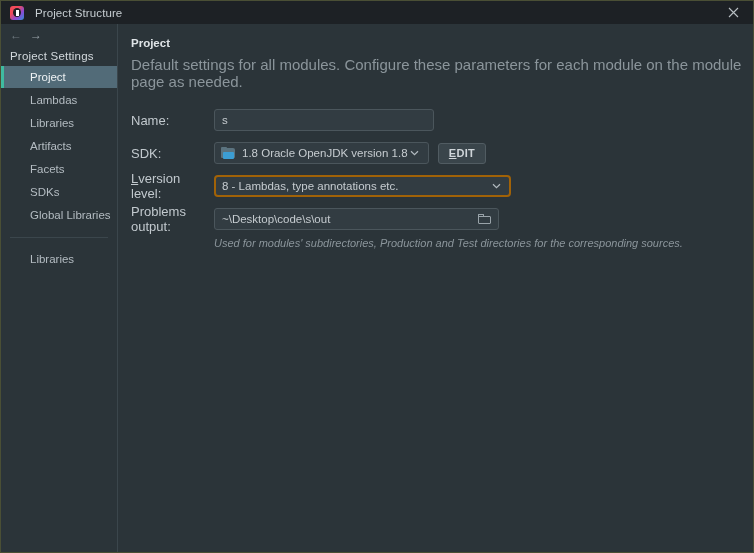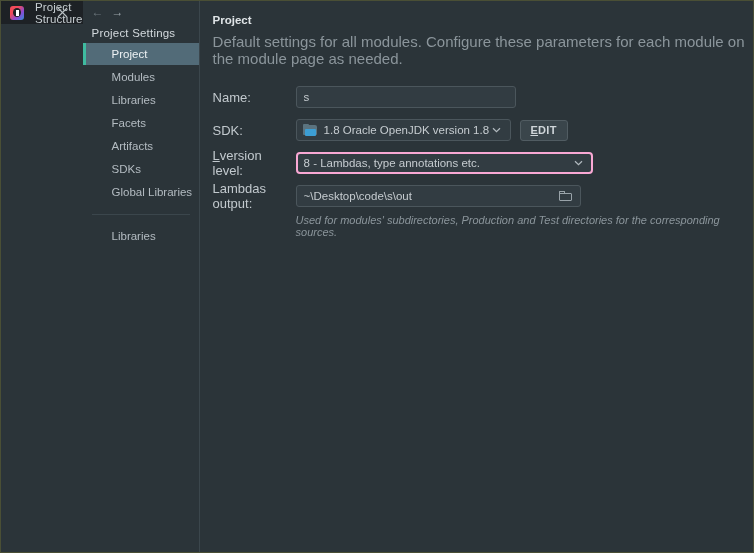--- a/index.html
+++ b/index.html
@@ -4,21 +4,21 @@
 <style>
   * { box-sizing: border-box; margin: 0; padding: 0; }
   html, body {
     width: 754px; height: 553px;
     background: #1d2125;
     font-family: "Liberation Sans", sans-serif;
     overflow: hidden;
   }
   .window {
     width: 754px; height: 553px;
-    display: flex; 
+    display: flex; flex-direction: column;
     background: #2b3439;
     border: 1px solid #4a4f35;
     position: relative;
   }
 
   
   .titlebar {
     height: 23px; flex: 0 0 23px;
     background: #1d2125;
     display: flex; align-items: center;
@@ -162,21 +162,21 @@
     display: flex; align-items: center;
     font-size: 11.5px;
     color: #c6ccd0;
     padding: 0 7px;
     cursor: text;
   }
   .field.name  { width: 220px; }
   .field.sdk   { width: 215px; padding-left: 6px; cursor: default; }
   .field.lang  {
     width: 297px;
-    border: 2px solid #f9a8d4;
+    border: 2px solid #a16207;
     border-radius: 4px;
     cursor: default;
     padding: 0 6px;
   }
   .field.out   { width: 285px; padding-right: 2px; align-items: center; }
 
   .field .val { flex: 1; overflow: hidden; white-space: nowrap; }
 
   .chevron {
     width: 13px; flex: 0 0 13px;
@@ -277,30 +277,30 @@
       <div class="navbar">
         <span class="nav-arrow disabled">←</span>
         <span class="nav-arrow">→</span>
       </div>
 
       <div class="group-title">Project Settings</div>
       <div class="nav-item selected">
         <span>Project</span>
       </div>
       <div class="nav-item">
-        <span>Modules</span>
+        <span>Lambdas</span>
       </div>
       <div class="nav-item">
         <span>Libraries</span>
       </div>
       <div class="nav-item">
+        <span>Artifacts</span>
+      </div>
+      <div class="nav-item">
         <span>Facets</span>
-      </div>
-      <div class="nav-item">
-        <span>Artifacts</span>
       </div>
 
       <div class="nav-item">
         <span>SDKs</span>
       </div>
       <div class="nav-item">
         <span>Global Libraries</span>
       </div>
 
       <div class="nav-sep"></div>
@@ -351,21 +351,21 @@
             <span class="val">8 - Lambdas, type annotations etc.</span>
             <span class="chevron">
               <svg width="9" height="6" viewBox="0 0 9 6">
                   <path d="M1 1.2 L4.5 4.6 L8 1.2" stroke="#b2babf" stroke-width="1.2" fill="none"></path>
                 </svg>
             </span>
           </div>
         </div>
 
         <div class="row">
-          <div class="row-label">Lambdas output:</div>
+          <div class="row-label">Problems output:</div>
           <div class="field out">
             <span class="val">~\Desktop\code\s\out</span>
             <span class="folder-btn">
               <span class="folder-ico">
                   <span class="ft"></span>
                   <span class="fb"></span>
                 </span>
             </span>
           </div>
         </div>

